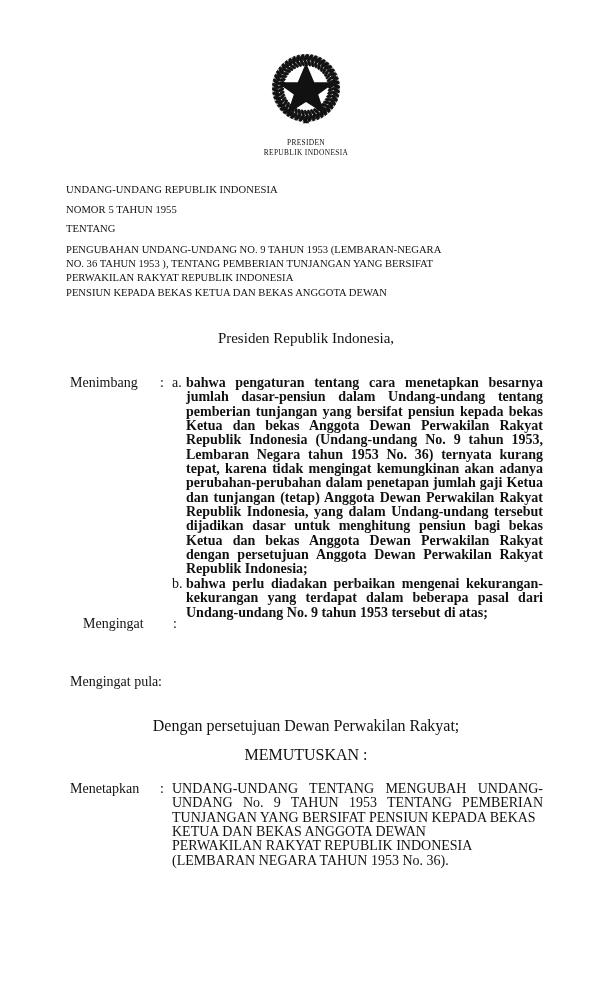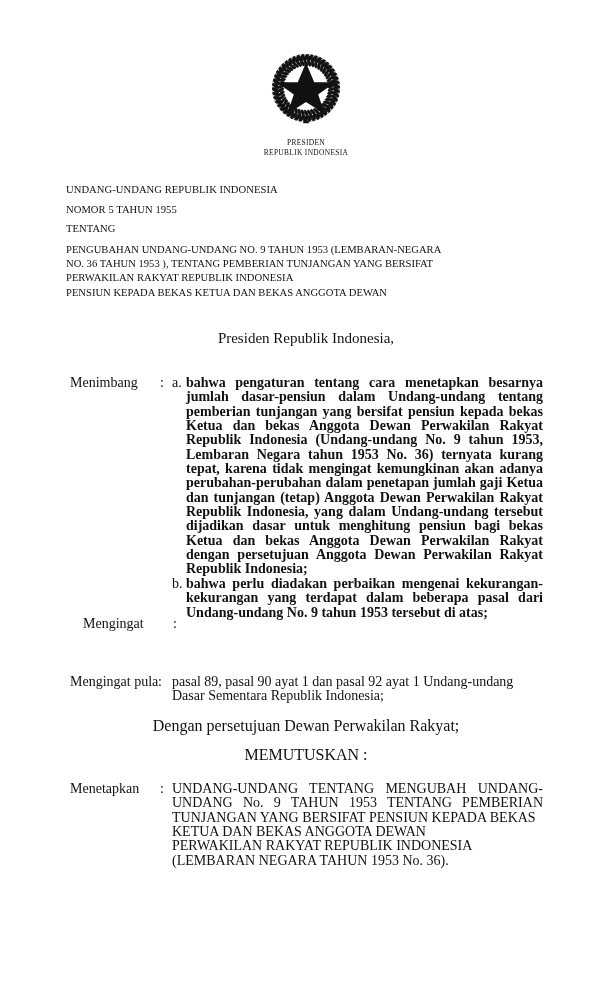--- a/index.html
+++ b/index.html
@@ -292,21 +292,20 @@
     <div class="clause-row">
       <div class="clause-label">Mengingat</div>
       <div class="clause-colon">:</div>
     </div>
   </div>
 
   <div class="clause" style="top:675px;">
     <div class="clause-row">
       <div class="clause-label" style="width:88px;flex:0 0 88px;">Mengingat pula</div>
       <div class="clause-colon" style="width:14px;flex:0 0 14px;">:</div>
-      <div class="clause-body">pasal 89, pasal 90 ayat 1 dan pasal 92 ayat 1 Undang-undang Dasar Sementara Republik Indonesia;</div>
     </div>
   </div>
 
   <div class="center-line" style="top:719px;">Dengan persetujuan Dewan Perwakilan Rakyat;</div>
 
   <div class="center-line" style="top:748px;">MEMUTUSKAN :</div>
 
   <div class="clause" style="top:782px;">
     <div class="clause-row">
       <div class="clause-label">Menetapkan</div>

